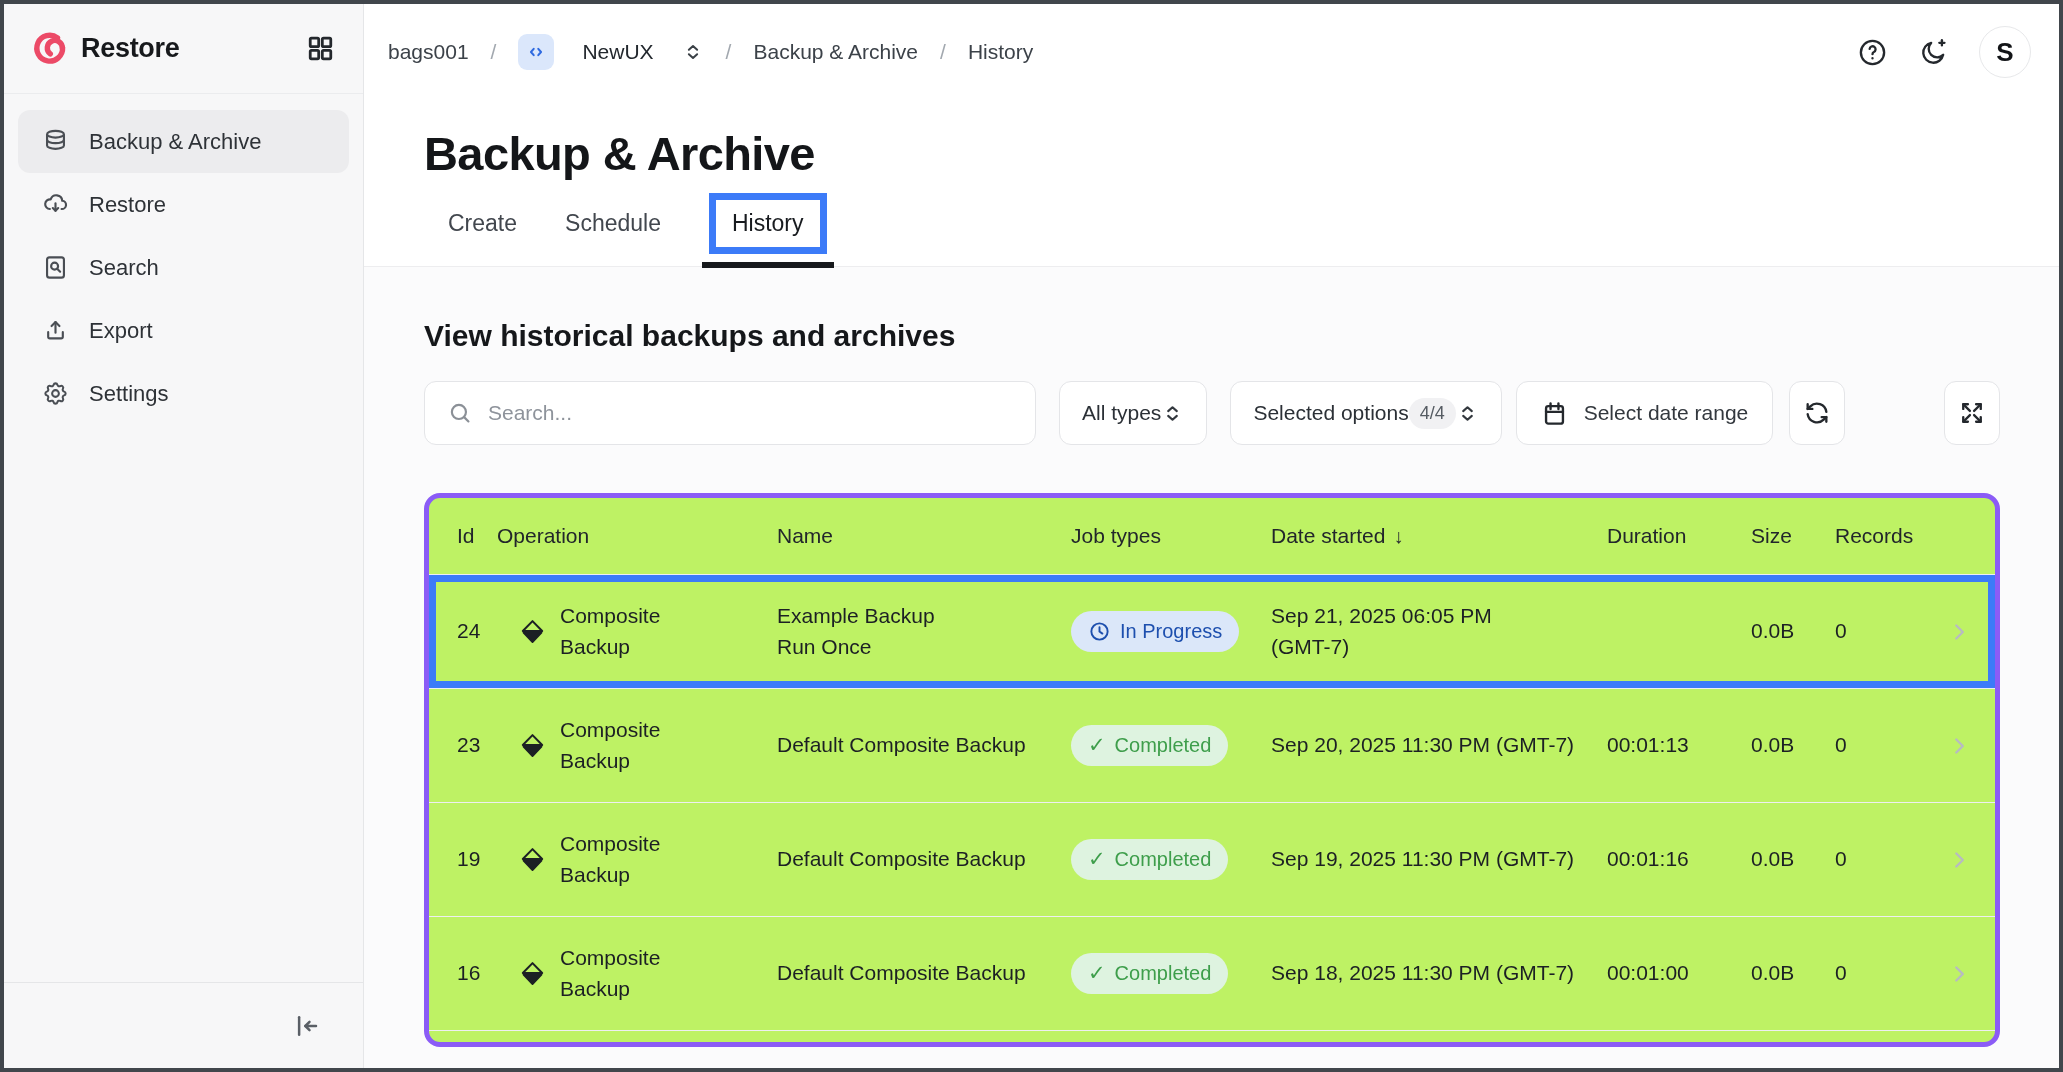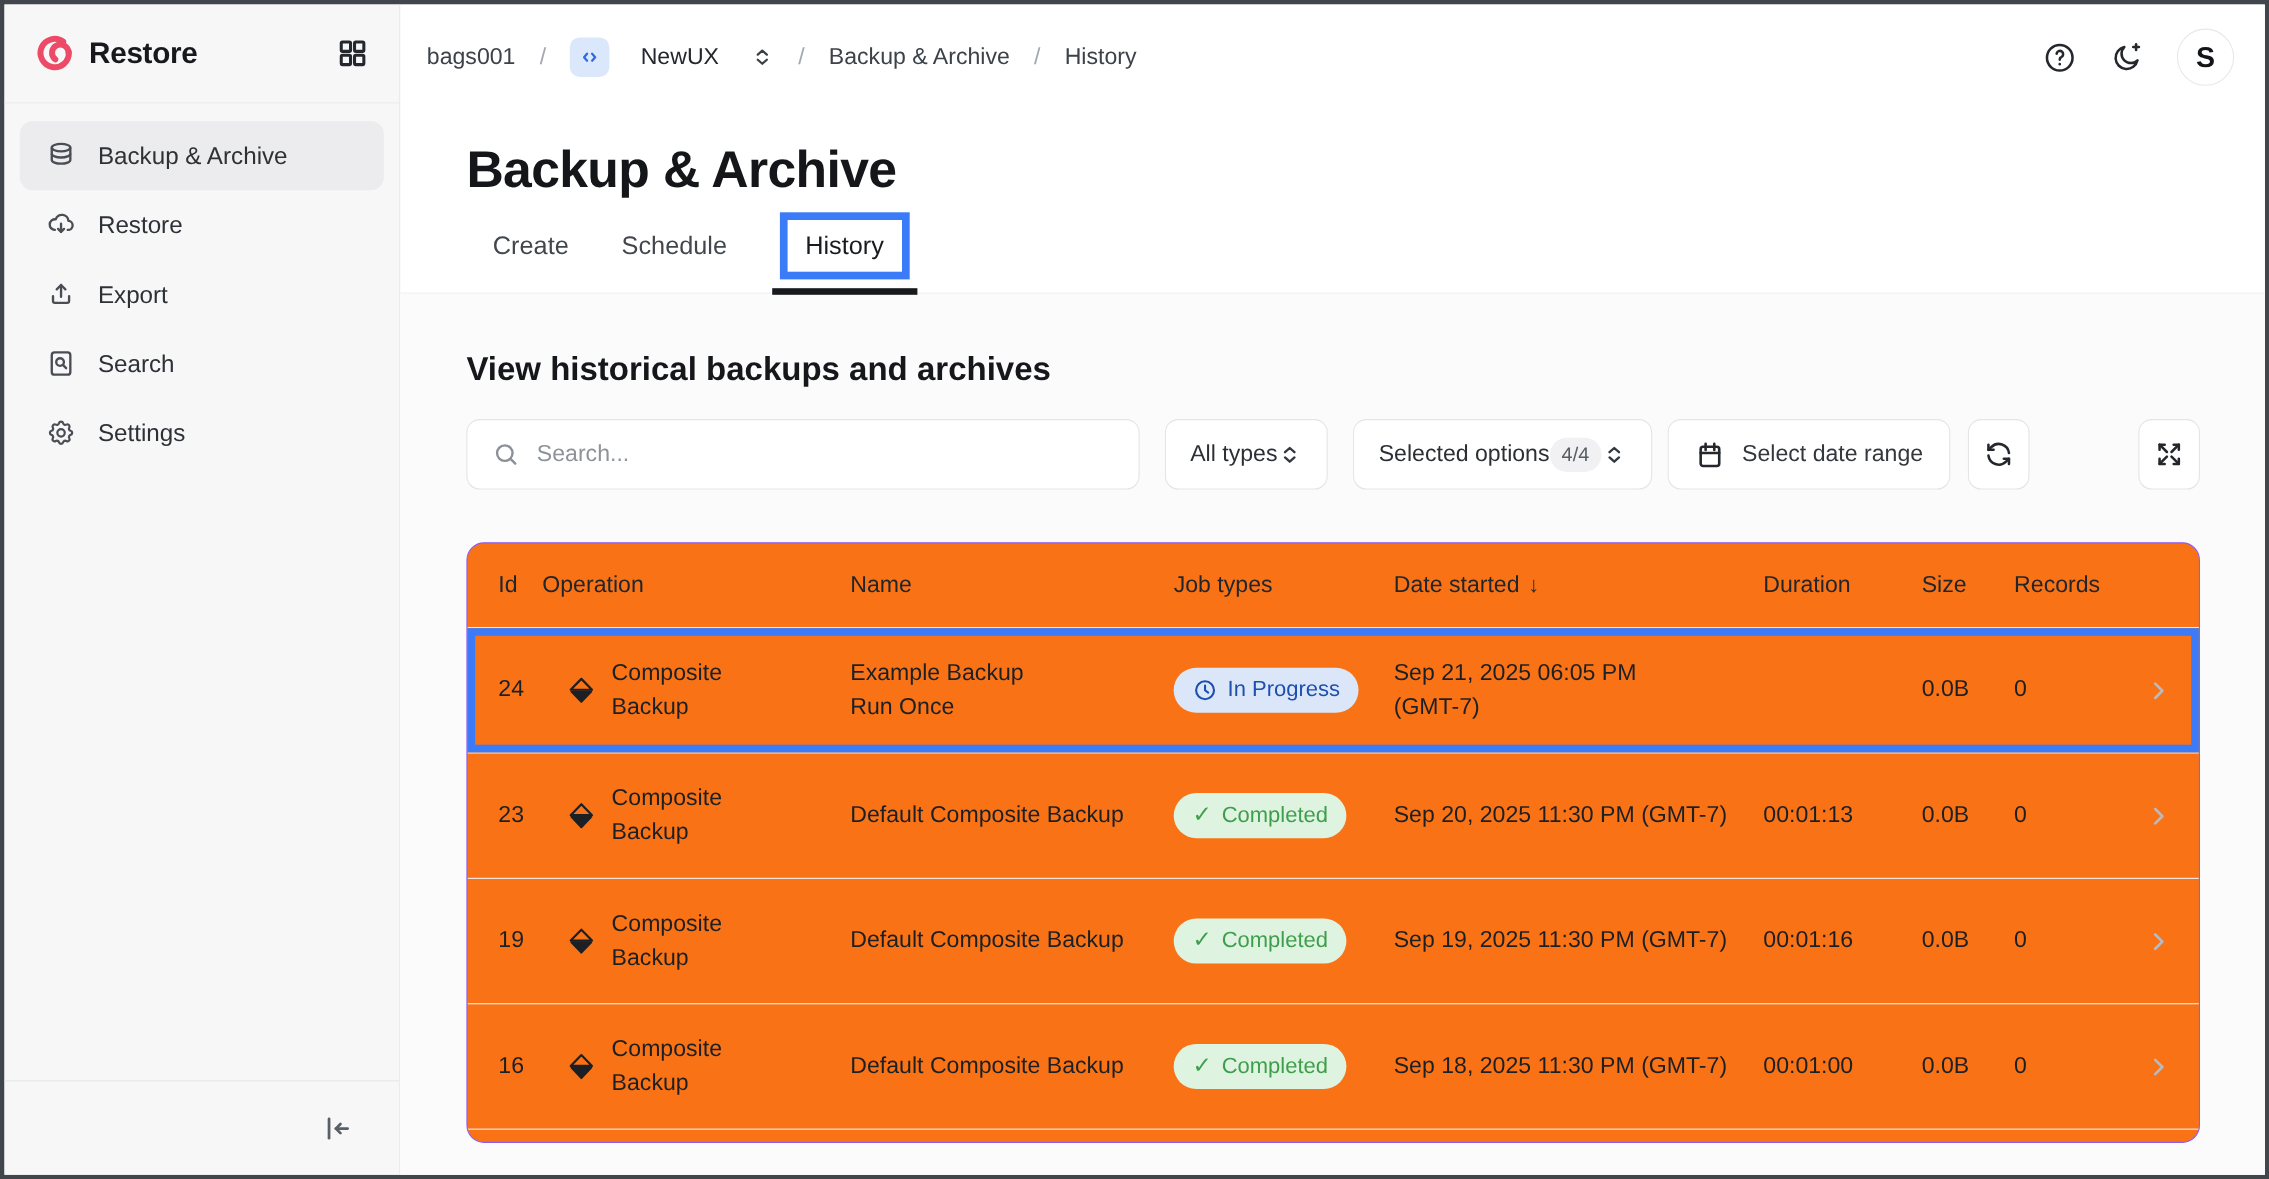--- a/index.html
+++ b/index.html
@@ -101,22 +101,22 @@
   .search-box input::placeholder { color:#8e939b; }
   .dropdown { margin-left:23px; padding: 0 22px; font-size:21px; color:#2b3036; cursor:pointer; }
   .count-badge { background:#f1f1f3; border-radius: 999px; padding: 5px 11px; font-size:18px; color:#565c63; }
   .date-btn { margin-left:14px; padding: 0 24px; gap:16px; font-size:21px; color:#33383e; cursor:pointer; }
   .icon-btn { width: 56px; justify-content:center; cursor:pointer; color:#24282d; }
   .icon-btn.refresh { margin-left:16px; }
   .icon-btn.expand { margin-left:auto; }
 
   
   .table-card {
-    margin-top: 48px; background:#f97316;
-    border: 1px solid #8b5cf6; border-radius: 16px;
+    margin-top: 48px; background:#bef264;
+    border: 5px solid #8b5cf6; border-radius: 16px;
     overflow: hidden;
   }
   .cols {
     display: grid;
     grid-template-columns: 68px 280px 294px 200px 336px 144px 84px 111px 1fr;
     align-items: center;
   }
   .thead { height: 76px; font-size: 21px; font-weight: 500; color:#22262b; }
   .th { padding-right: 12px; cursor:pointer; display:flex; align-items:center; gap:8px; }
   .th-id, .cell-id { padding-left: 28px; }
@@ -182,37 +182,37 @@
         <svg viewBox="0 0 24 24" width="27" height="27" fill="none" stroke="currentColor" stroke-width="1.9" stroke-linecap="round" stroke-linejoin="round">
           <path d="M7 16a4.3 4.3 0 1 1 .7-8.56A5.3 5.3 0 0 1 18 8.7 3.6 3.6 0 0 1 17.4 16"></path>
           <path d="M12 11v6.5"></path>
             <path d="m9.6 15.2 2.4 2.4 2.4-2.4"></path>
         </svg>
       </span>
       <span>Restore</span>
     </div>
     <div class="nav-item">
       <span class="nav-icon">
+        <svg viewBox="0 0 24 24" width="27" height="27" fill="none" stroke="currentColor" stroke-width="1.9" stroke-linecap="round">
+          <rect x="4.5" y="3" width="15" height="18" rx="2.2"></rect>
+          <circle cx="11.2" cy="10.8" r="3.1"></circle>
+            <path d="m13.5 13.1 2.6 2.6"></path>
+        </svg>
+      </span>
+      <span>Search</span>
+    </div>
+    <div class="nav-item">
+      <span class="nav-icon">
         <svg viewBox="0 0 24 24" width="27" height="27" fill="none" stroke="currentColor" stroke-width="1.9" stroke-linecap="round" stroke-linejoin="round">
           <path d="M12 14V4.5"></path>
             <path d="M8.5 8 12 4.5 15.5 8"></path>
           <path d="M5.5 13.5v4a1.5 1.5 0 0 0 1.5 1.5h10a1.5 1.5 0 0 0 1.5-1.5v-4"></path>
         </svg>
       </span>
       <span>Export</span>
-    </div>
-    <div class="nav-item">
-      <span class="nav-icon">
-        <svg viewBox="0 0 24 24" width="27" height="27" fill="none" stroke="currentColor" stroke-width="1.9" stroke-linecap="round">
-          <rect x="4.5" y="3" width="15" height="18" rx="2.2"></rect>
-          <circle cx="11.2" cy="10.8" r="3.1"></circle>
-            <path d="m13.5 13.1 2.6 2.6"></path>
-        </svg>
-      </span>
-      <span>Search</span>
     </div>
     <div class="nav-item">
       <span class="nav-icon">
         <svg viewBox="0 0 24 24" width="27" height="27" fill="none" stroke="currentColor" stroke-width="1.8" stroke-linecap="round" stroke-linejoin="round">
           <path d="M10.325 4.317c.426-1.756 2.924-1.756 3.35 0a1.724 1.724 0 0 0 2.573 1.066c1.543-.94 3.31.826 2.37 2.37a1.724 1.724 0 0 0 1.065 2.572c1.756.426 1.756 2.924 0 3.35a1.724 1.724 0 0 0-1.066 2.573c.94 1.543-.826 3.31-2.37 2.37a1.724 1.724 0 0 0-2.572 1.065c-.426 1.756-2.924 1.756-3.35 0a1.724 1.724 0 0 0-2.573-1.066c-1.543.94-3.31-.826-2.37-2.37a1.724 1.724 0 0 0-1.065-2.572c-1.756-.426-1.756-2.924 0-3.35a1.724 1.724 0 0 0 1.066-2.573c-.94-1.543.826-3.31 2.37-2.37 1 .608 2.296.07 2.572-1.065z"></path>
           <circle cx="12" cy="12" r="3"></circle>
         </svg>
       </span>
       <span>Settings</span>
     </div>

